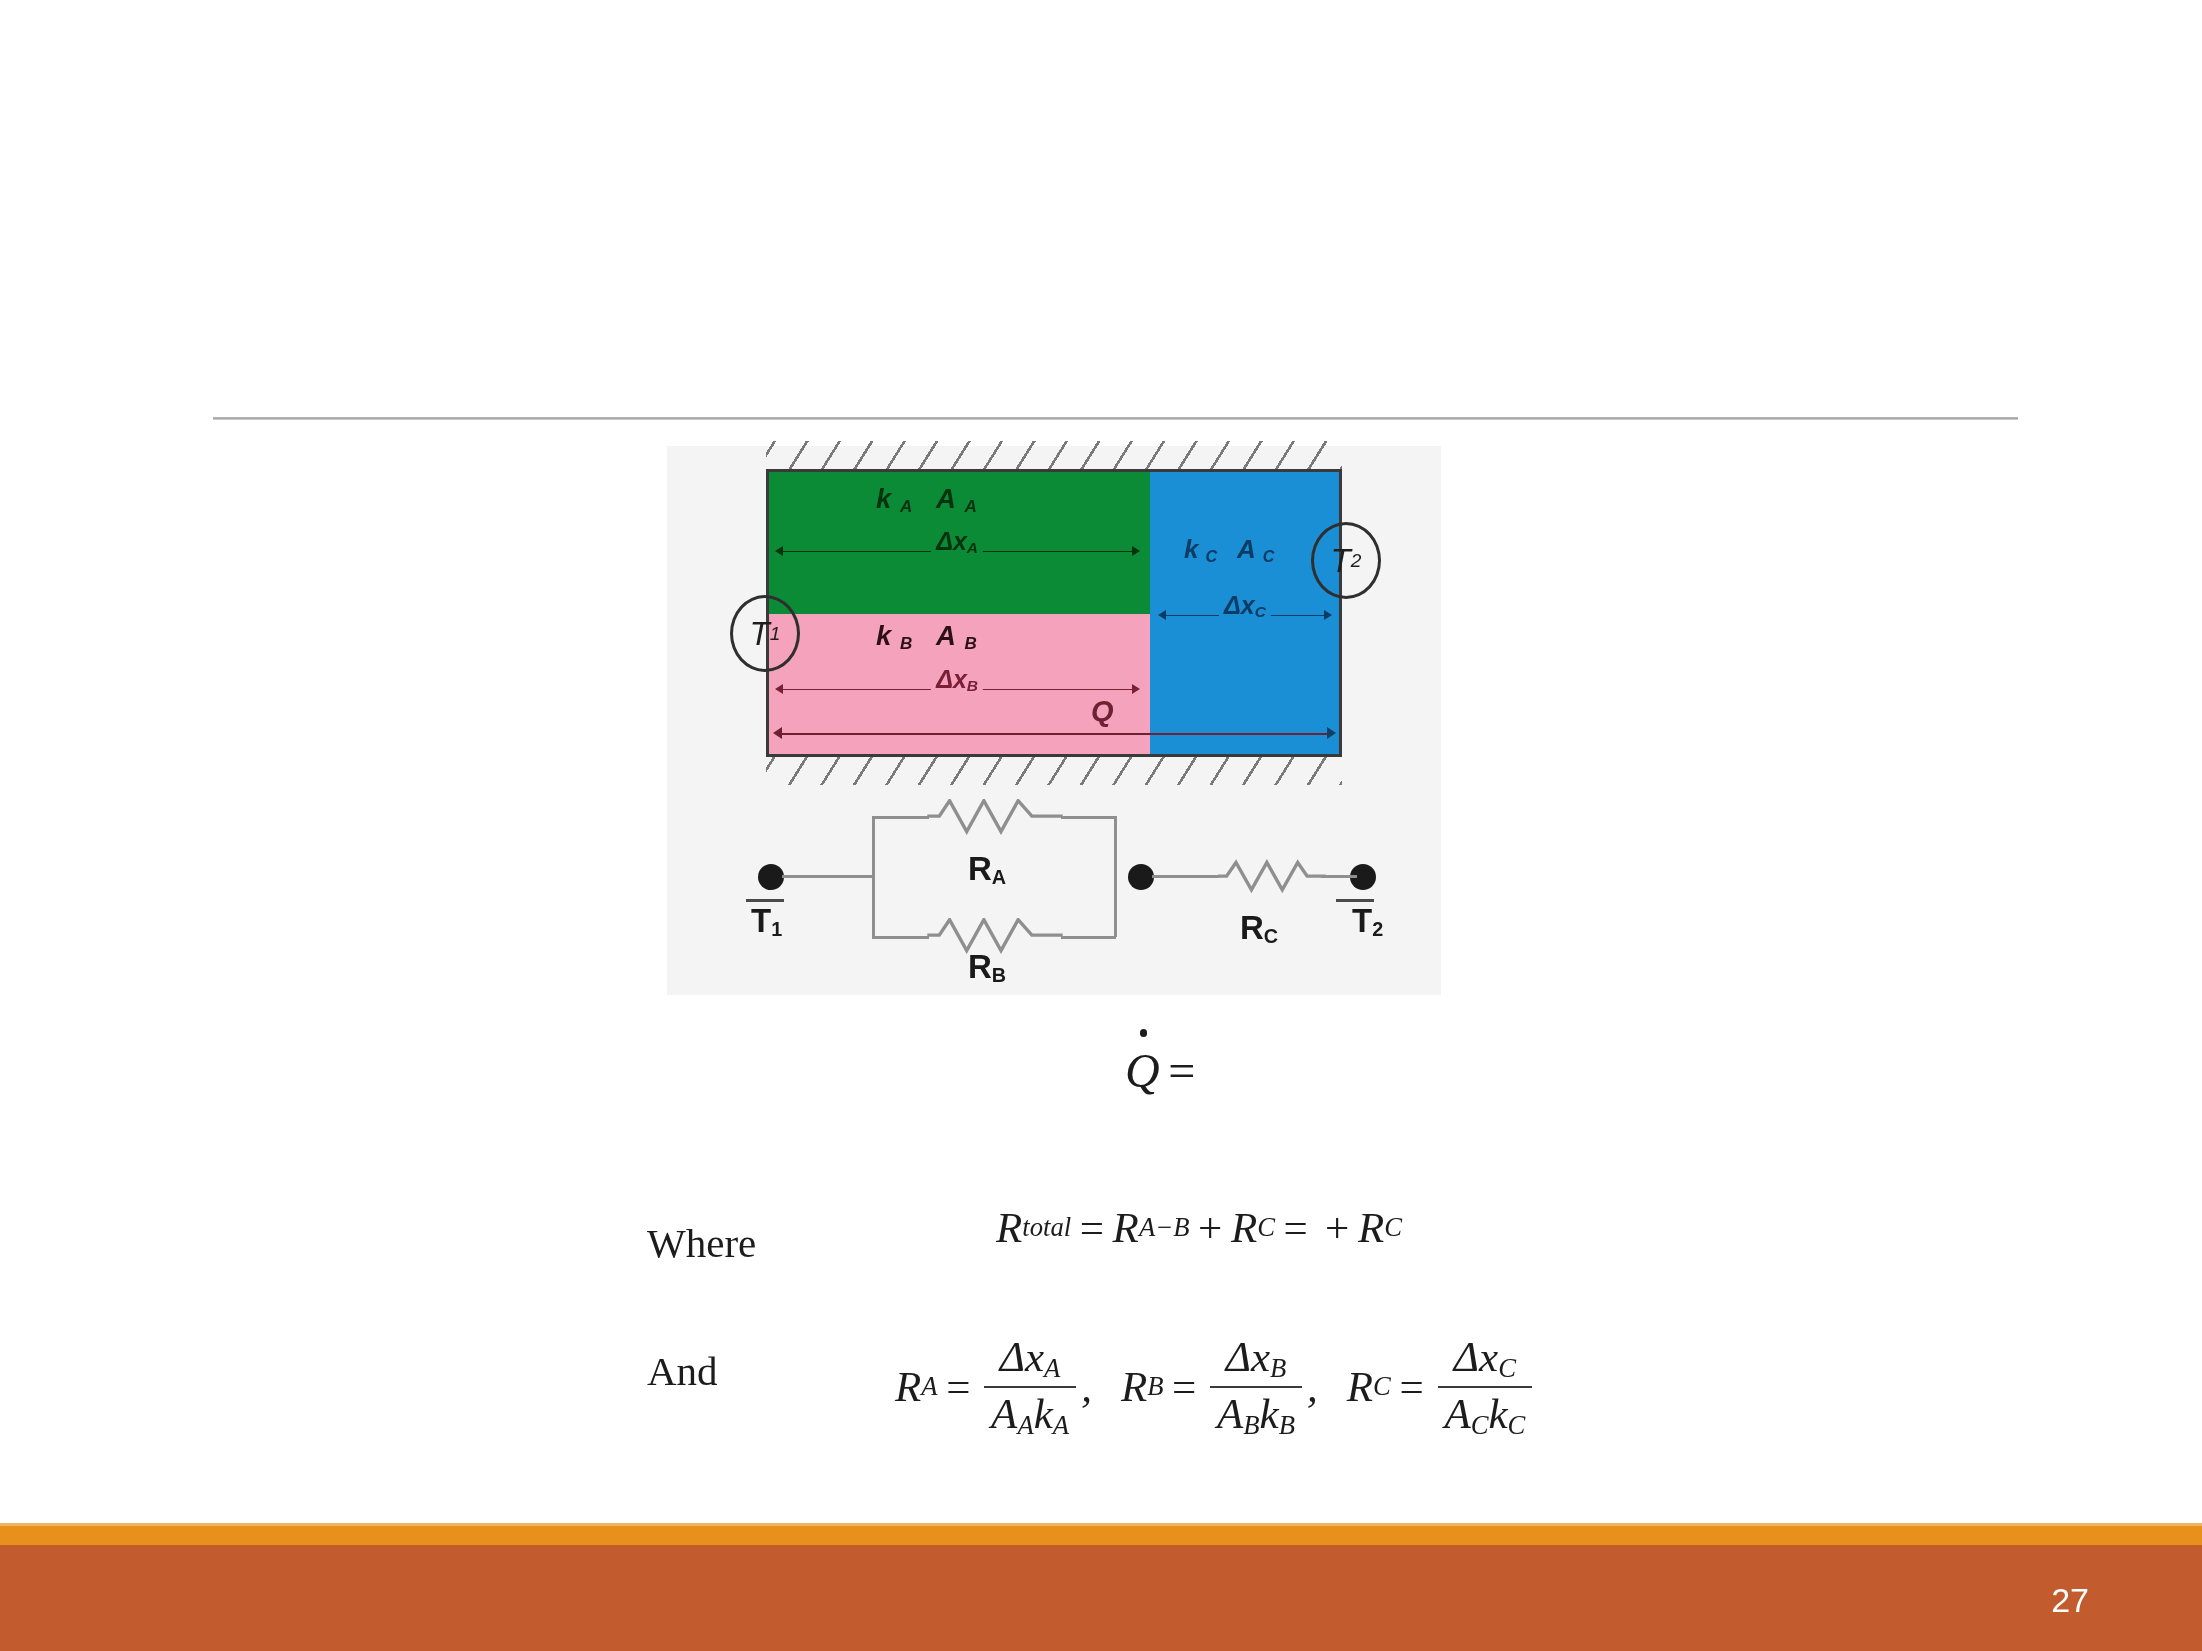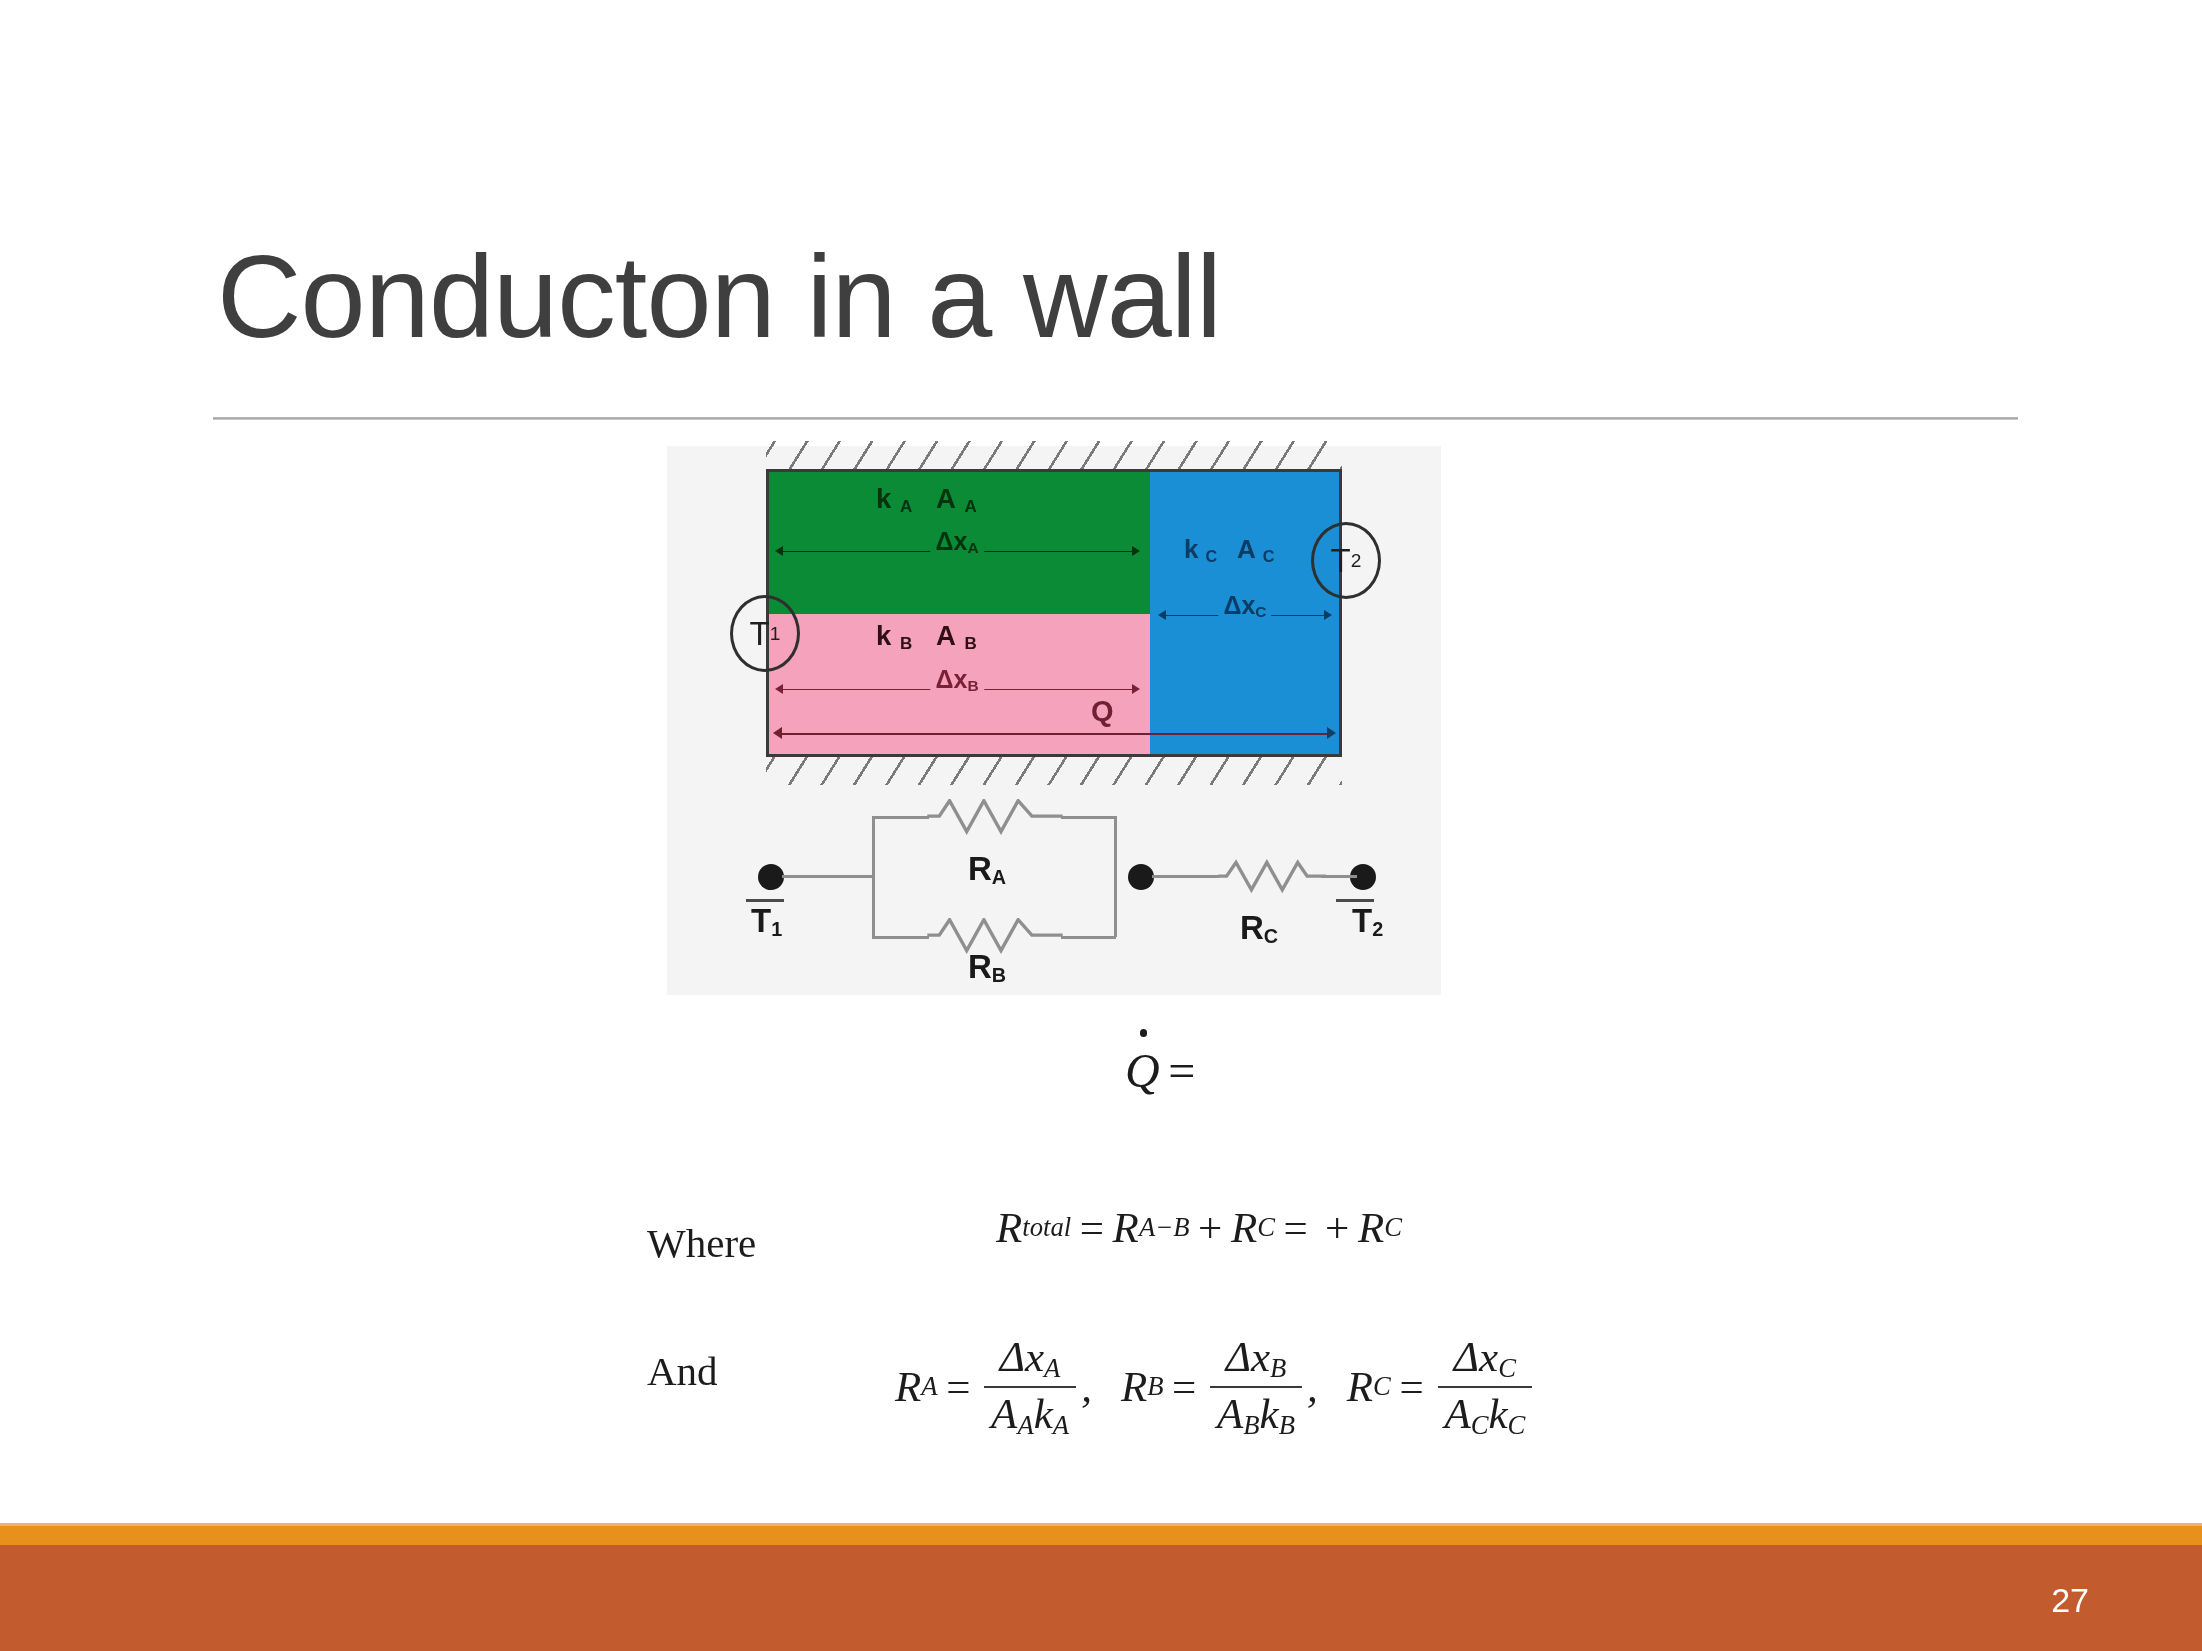--- a/index.html
+++ b/index.html
@@ -27,21 +27,21 @@
   }
 
   
   .figure-panel{
     position:absolute;left:667px;top:446px;
     width:774px;height:549px;
     background:#f4f4f4;
   }
 
   
-  .wall{position:absolute;left:99px;top:23px;width:576px;height:288px;}
+  .wall{position:absolute;left:99px;top:23px;width:576px;height:288px;font-style:italic;}
   .wall-border{
     position:absolute;left:0;top:0;width:576px;height:288px;
     border:3.4px solid #3a3a3a;box-sizing:border-box;
   }
   .reg{position:absolute;box-sizing:border-box;}
   .reg-a{left:1.7px;top:1.7px;width:382px;height:143px;background:#0b8b36;}
   .reg-b{left:1.7px;top:145px;width:382px;height:142px;background:#f5a3bd;}
   .reg-c{left:384px;top:1.7px;width:191px;height:285px;background:#1b8fd6;}
 
   .hatch{
@@ -208,21 +208,20 @@
     position:absolute;right:114px;top:1583px;
     font-family:"Liberation Sans",sans-serif;
     font-size:34px;color:#ffffff;line-height:1;
   }
 </style>
 </head>
 <body>
 
 <div class="slide">
 
-  <div class="title">Conducton in a wall</div>
   <div class="title-rule"></div>
 
   <div class="figure-panel">
 
     <div class="wall">
       <div class="hatch hatch-top"></div>
       <div class="hatch hatch-bot"></div>
 
       <div class="reg reg-a"></div>
       <div class="reg reg-b"></div>

